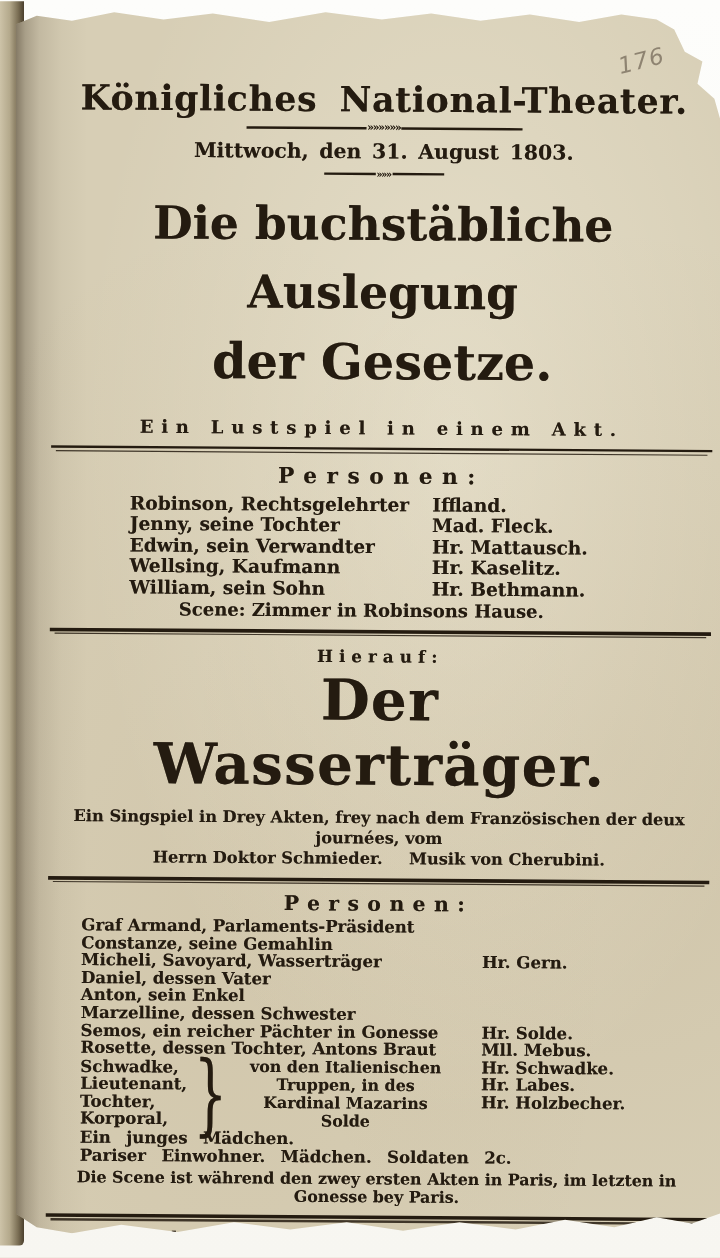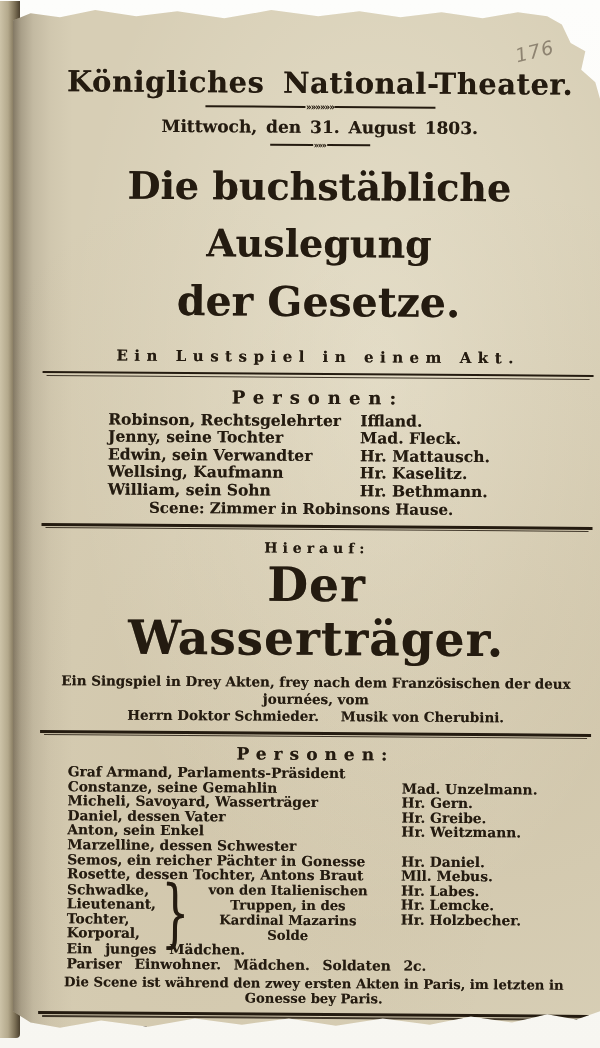--- a/index.html
+++ b/index.html
@@ -149,40 +149,37 @@
       </div>
       <div class="rule-double"></div>
 
       <div class="personen2 center">Personen:</div>
       <div class="cast2">
         <div class="row">
           <span>Graf Armand, Parlaments-Präsident</span>
         </div>
         <div class="row">
           <span>Constanze, seine Gemahlin</span>
-          <span>Mad. Unzelmann.</span>
         </div>
         <div class="row">
           <span>Micheli, Savoyard, Wasserträger</span>
           <span>Hr. Gern.</span>
         </div>
         <div class="row">
           <span>Daniel, dessen Vater</span>
-          <span>Hr. Greibe.</span>
         </div>
         <div class="row">
           <span>Anton, sein Enkel</span>
-          <span>Hr. Weitzmann.</span>
         </div>
         <div class="row">
           <span>Marzelline, dessen Schwester</span>
         </div>
         <div class="row">
           <span>Semos, ein reicher Pächter in Gonesse</span>
-          <span>Hr. Daniel.</span>
+          <span>Hr. Solde.</span>
         </div>
         <div class="row">
           <span>Rosette, dessen Tochter, Antons Braut</span>
           <span>Mll. Mebus.</span>
         </div>
 
         <div class="bracket-row">
           <div class="bracket-left">
             <div class="roles-stack">
               <div>Schwadke,</div>
@@ -190,22 +187,22 @@
               <div>Tochter,</div>
               <div>Korporal,</div>
             </div>
             <div class="brace">}</div>
             <div class="brace-note">
               <div>von den Italienischen Truppen, in des</div>
               <div>Kardinal Mazarins Solde</div>
             </div>
           </div>
           <div class="actors-stack">
+            <div>Hr. Schwadke.</div>
             <div>Hr. Labes.</div>
-            <div>Hr. Lemcke.</div>
             <div>Hr. Holzbecher.</div>
           </div>
         </div>
 
         <div class="extra-role">Ein junges Mädchen.</div>
         <div class="extra-role">Pariser Einwohner.  Mädchen.  Soldaten 2c.</div>
       </div>
 
       <div class="scene-note2 center">Die Scene ist während den zwey ersten Akten in Paris, im letzten in Gonesse bey Paris.</div>
       <div class="rule-double"></div>

